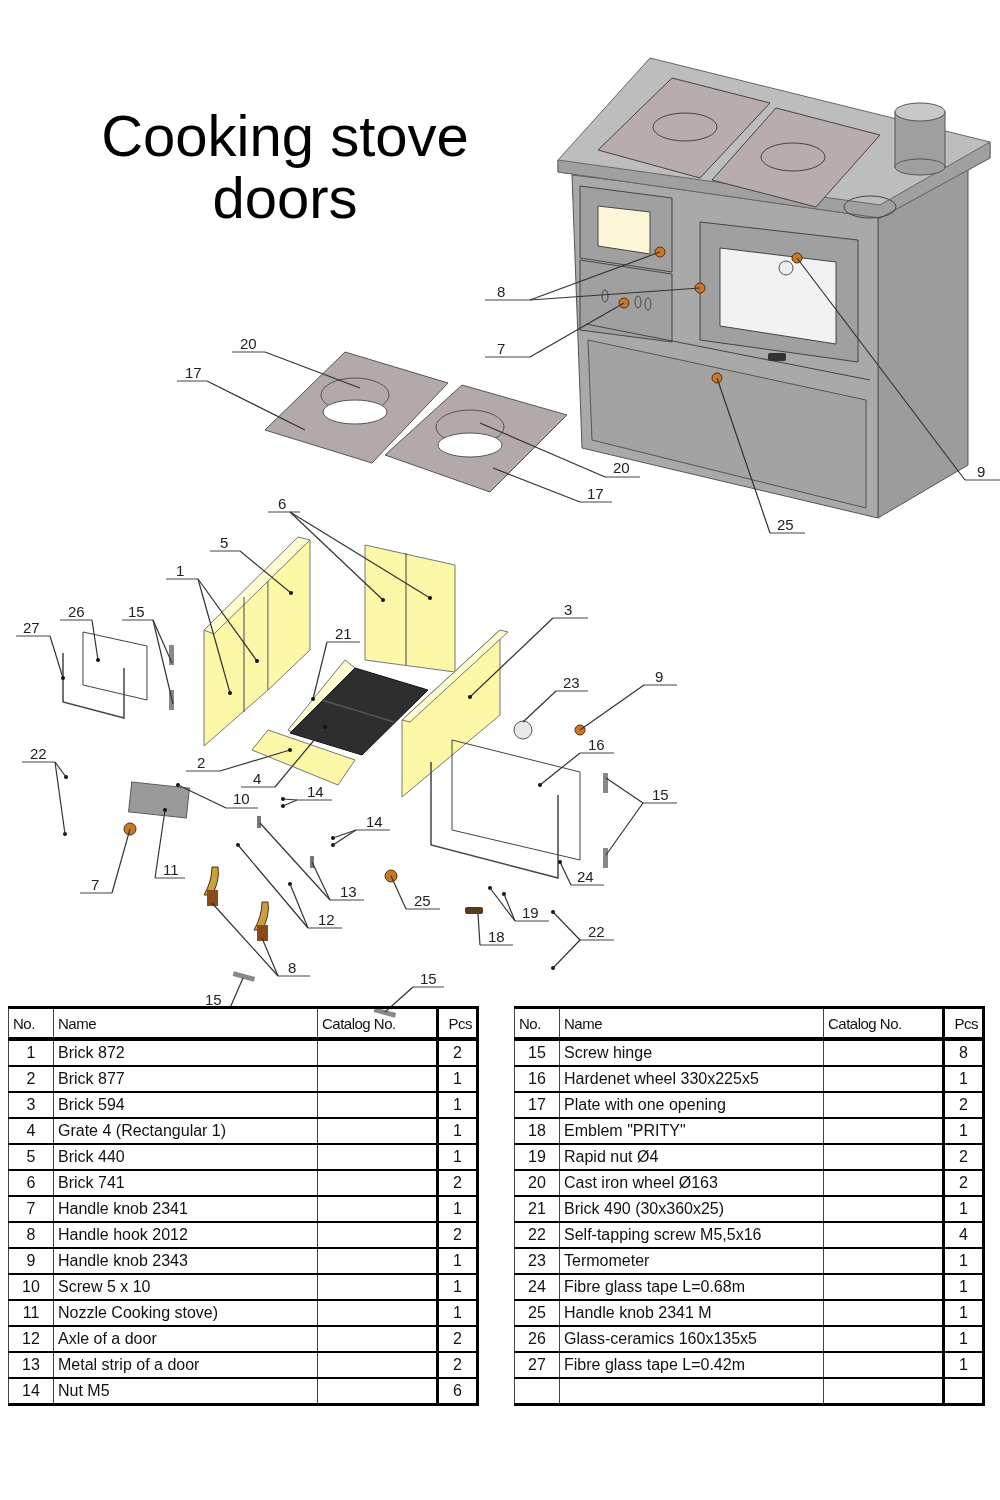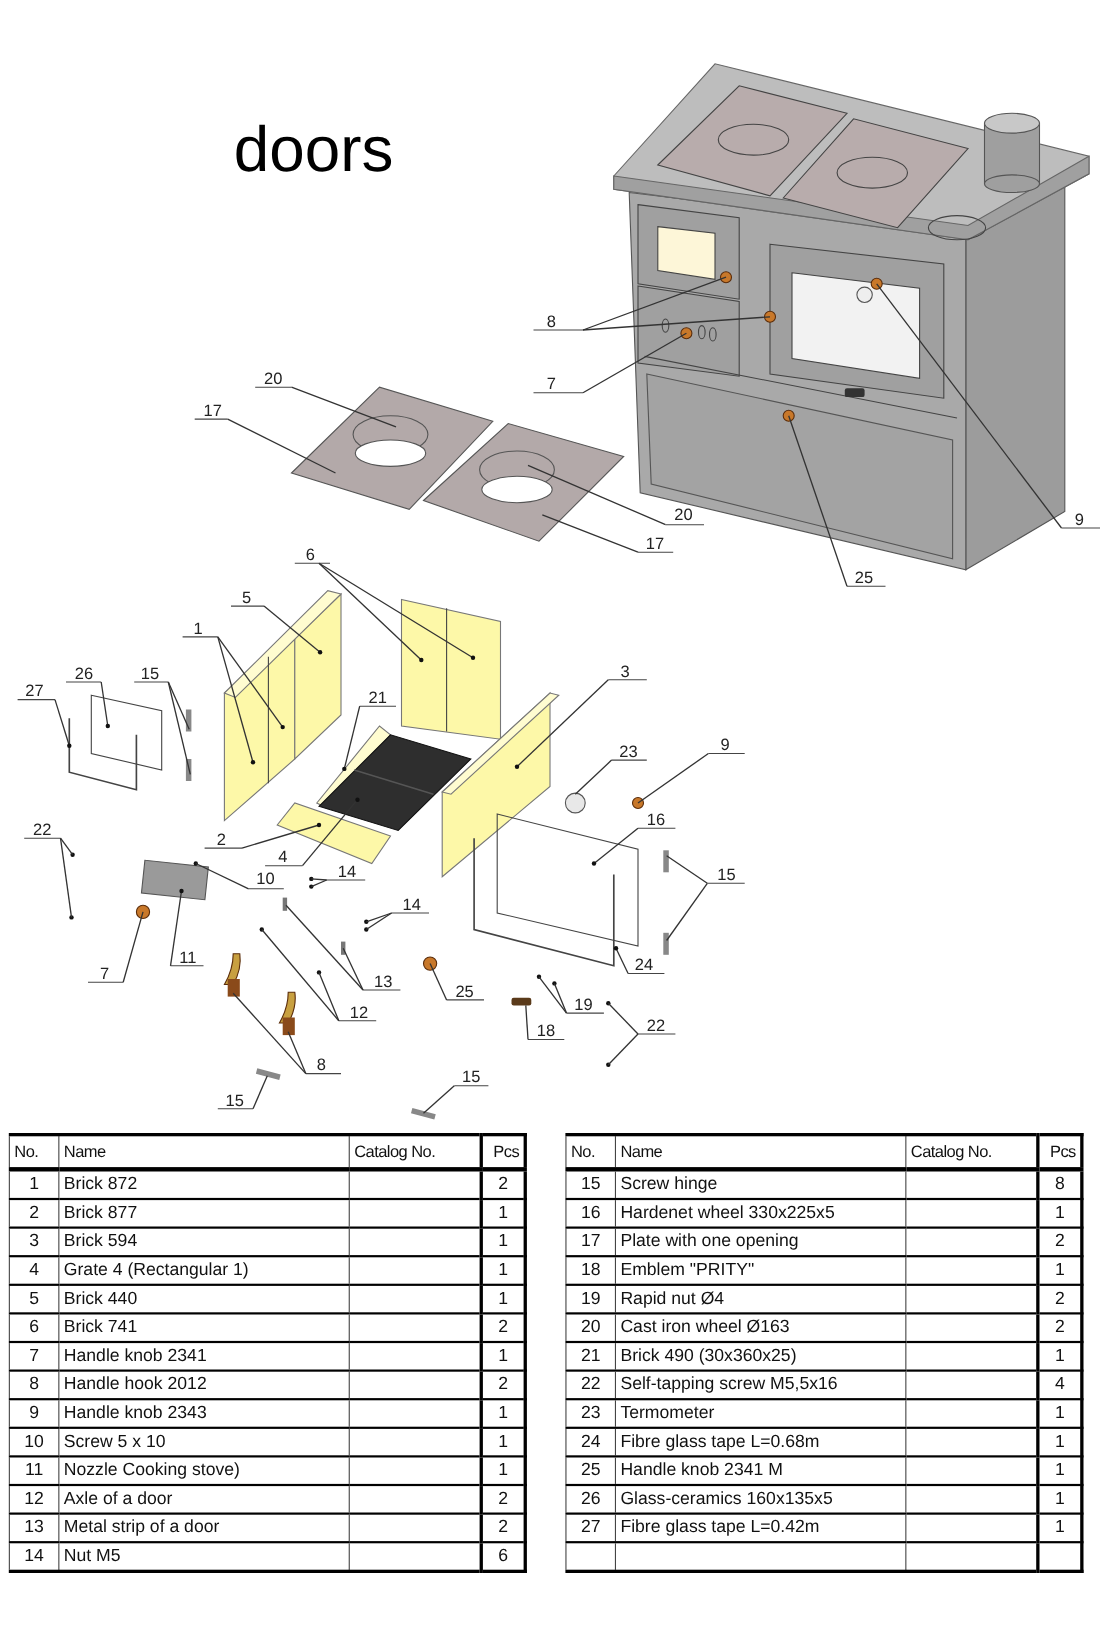--- a/index.html
+++ b/index.html
@@ -5,35 +5,36 @@
   html, body { margin: 0; padding: 0; background: #ffffff; }
   body { width: 1000px; height: 1500px; position: relative; overflow: hidden; font-family: "Liberation Sans", sans-serif; }
   .title { position: absolute; left: 40px; top: 105px; width: 490px; text-align: center; font-size: 58px; line-height: 62px; color: #000; font-family: "Liberation Sans", sans-serif; }
   .title div { white-space: nowrap; }
   svg.diagram { position: absolute; left: 0; top: 0; }
   .callout { font-family: "Liberation Sans", sans-serif; font-size: 15px; fill: #222; }
   .lead { stroke: #333; stroke-width: 1.2; fill: none; }
   .uline { stroke: #444; stroke-width: 1; }
   .dot { fill: #111; }
 
-  table.parts { position: absolute; top: 1030px; border-collapse: collapse; font-family: "Liberation Sans", sans-serif; font-size: 16px; color: #111; border: 3px solid #000; border-left: 1px solid #000; }
+  table.parts { position: absolute; top: 1006px; border-collapse: collapse; font-family: "Liberation Sans", sans-serif; font-size: 16px; color: #111; border: 3px solid #000; border-left: 1px solid #000; }
   table.parts td, table.parts th { border-left: 1px solid #444; border-right: 1px solid #444; border-top: 2px solid #000; height: 24px; padding: 0 4px; font-weight: normal; }
   table.parts th { height: 28px; border-bottom: 4px solid #000; text-align: left; font-size: 15px; letter-spacing: -0.5px; }
   table.parts td.no { text-align: center; width: 36px; }
   table.parts td.nm { width: 255px; }
   table.parts td.cat { width: 110px; }
   table.parts td.pcs { text-align: center; width: 29px; border-left: 3px solid #000; }
   table.parts th.pcs { border-left: 3px solid #000; text-align: right; }
   #table-left { left: 8px; }
   #table-right { left: 514px; }
 </style>
 </head>
 <body>
 
 <div class="title">
+  <div>Cooking stove</div>
   <div>doors</div>
 </div>
 
 <svg class="diagram" width="1000" height="1030" viewBox="0 0 1000 1030">
 
   <g>
 
     <polygon points="878,205 968,170 968,465 878,518" fill="#9c9c9c" stroke="#555" stroke-width="1"></polygon>
 
     <polygon points="572,175 878,212 878,518 582,448" fill="#a9a9a9" stroke="#555" stroke-width="1"></polygon>

